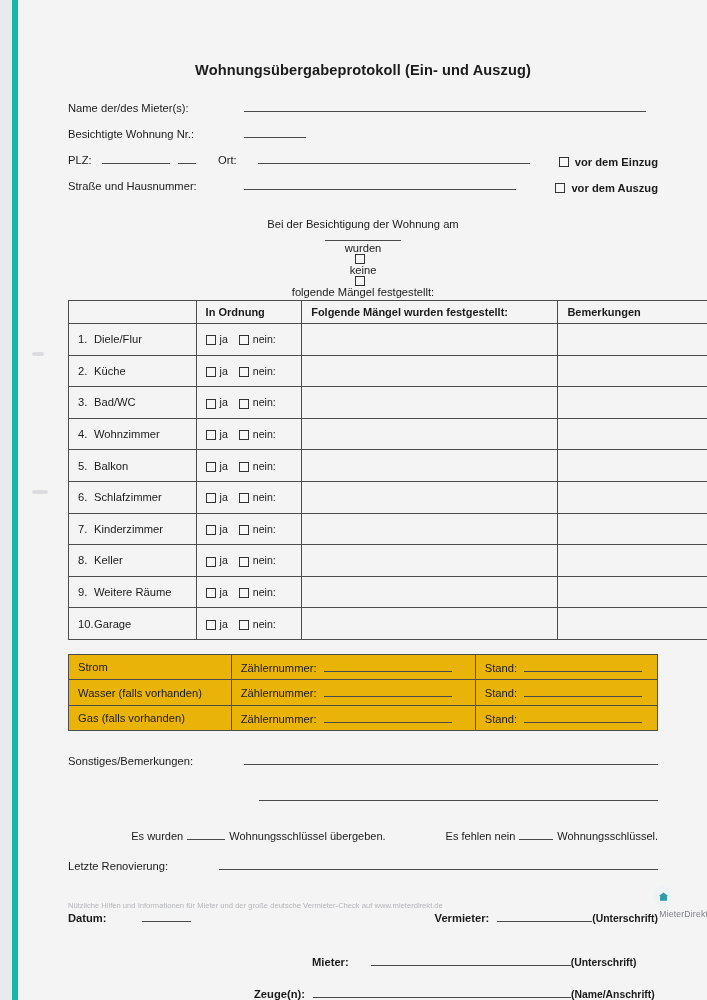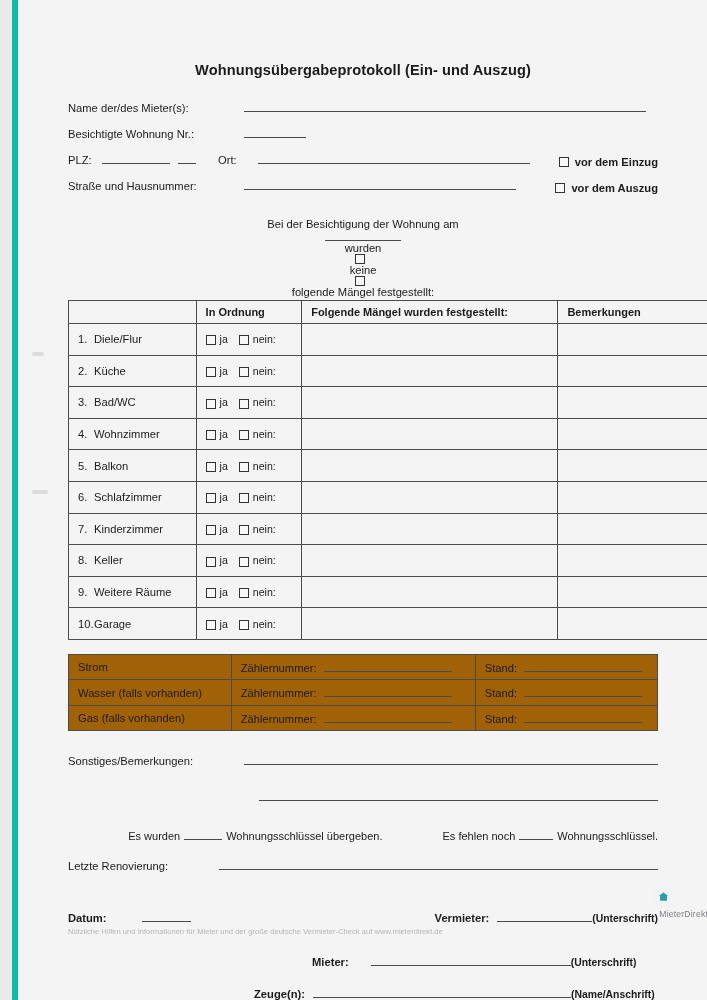--- a/index.html
+++ b/index.html
@@ -75,21 +75,21 @@
   .roomcell{white-space:nowrap;}
   .roomnum{display:inline-block;width:16px;}
   .okcell{white-space:nowrap;font-size:10.6px;}
   .okcell .cb{margin-right:4px;}
   .okcell .sep{display:inline-block;width:11px;}
 
   
   .metertable{margin-top:14px;width:590px;font-size:11.2px;}
   .metertable td{
     border:1px solid #4c4c4c;
-    padding:0 9px;height:24.5px;vertical-align:middle;background:#a16207;
+    padding:0 9px;height:24.5px;vertical-align:middle;background:#eab308;
   }
   .m-col1{width:158px;}
   .m-col2{width:237px;}
   .m-col3{width:177px;}
   .mcell{display:flex;align-items:baseline;}
   .mcell .lbl{flex:none;}
   .mcell .ln{border-bottom:1px solid #4a4a4a;height:10px;margin-left:7px;}
   .m-col2 .ln{width:128px;}
   .m-col3 .ln{width:118px;}
 
@@ -130,21 +130,21 @@
   .spacer-mieter{width:244px;flex:none;}
   .spacer-zeugen{width:186px;flex:none;}
   .spacer-zeuge{width:244px;flex:none;}
 
   .bottomrule{
     width:590px;border-bottom:1px solid #4a4a4a;margin-top:10px;height:1px;
   }
 
   
   .footer{
-    position:absolute;left:50px;top:927px;width:600px;
+    position:absolute;left:50px;top:901px;width:600px;
     font-size:7.6px;color:#b4b5b8;white-space:nowrap;
   }
   .watermark{
     position:absolute;left:18px;top:941px;
     font-size:8px;color:#dedee0;
   }
   .brand{position:absolute;left:600px;top:886px;width:90px;text-align:right;}
   .brand .circle{
     width:20px;height:20px;border-radius:50%;
     background:#eef3f5;margin:0 auto 3px auto;
@@ -355,21 +355,21 @@
       <div class="rrow" style="margin-top:12px">
         <span class="indent"></span>
         <span class="rline w2"></span>
       </div>
 
       <div class="keys">
         <span>
           <span>Es wurden</span><span class="inlineblank"></span><span>Wohnungsschlüssel übergeben.</span>
         </span>
         <span class="right">
-          <span>Es fehlen noch</span><span class="inlineblank sm"></span><span>Wohnungsschlüssel.</span>
+          <span>Es fehlen nein</span><span class="inlineblank sm"></span><span>Wohnungsschlüssel.</span>
         </span>
       </div>
 
       <div class="rrow" style="margin-top:16px">
         <span class="lbl">Letzte Renovierung:</span>
         <span class="rline full"></span>
       </div>
     </div>
 
     <div class="sig">

